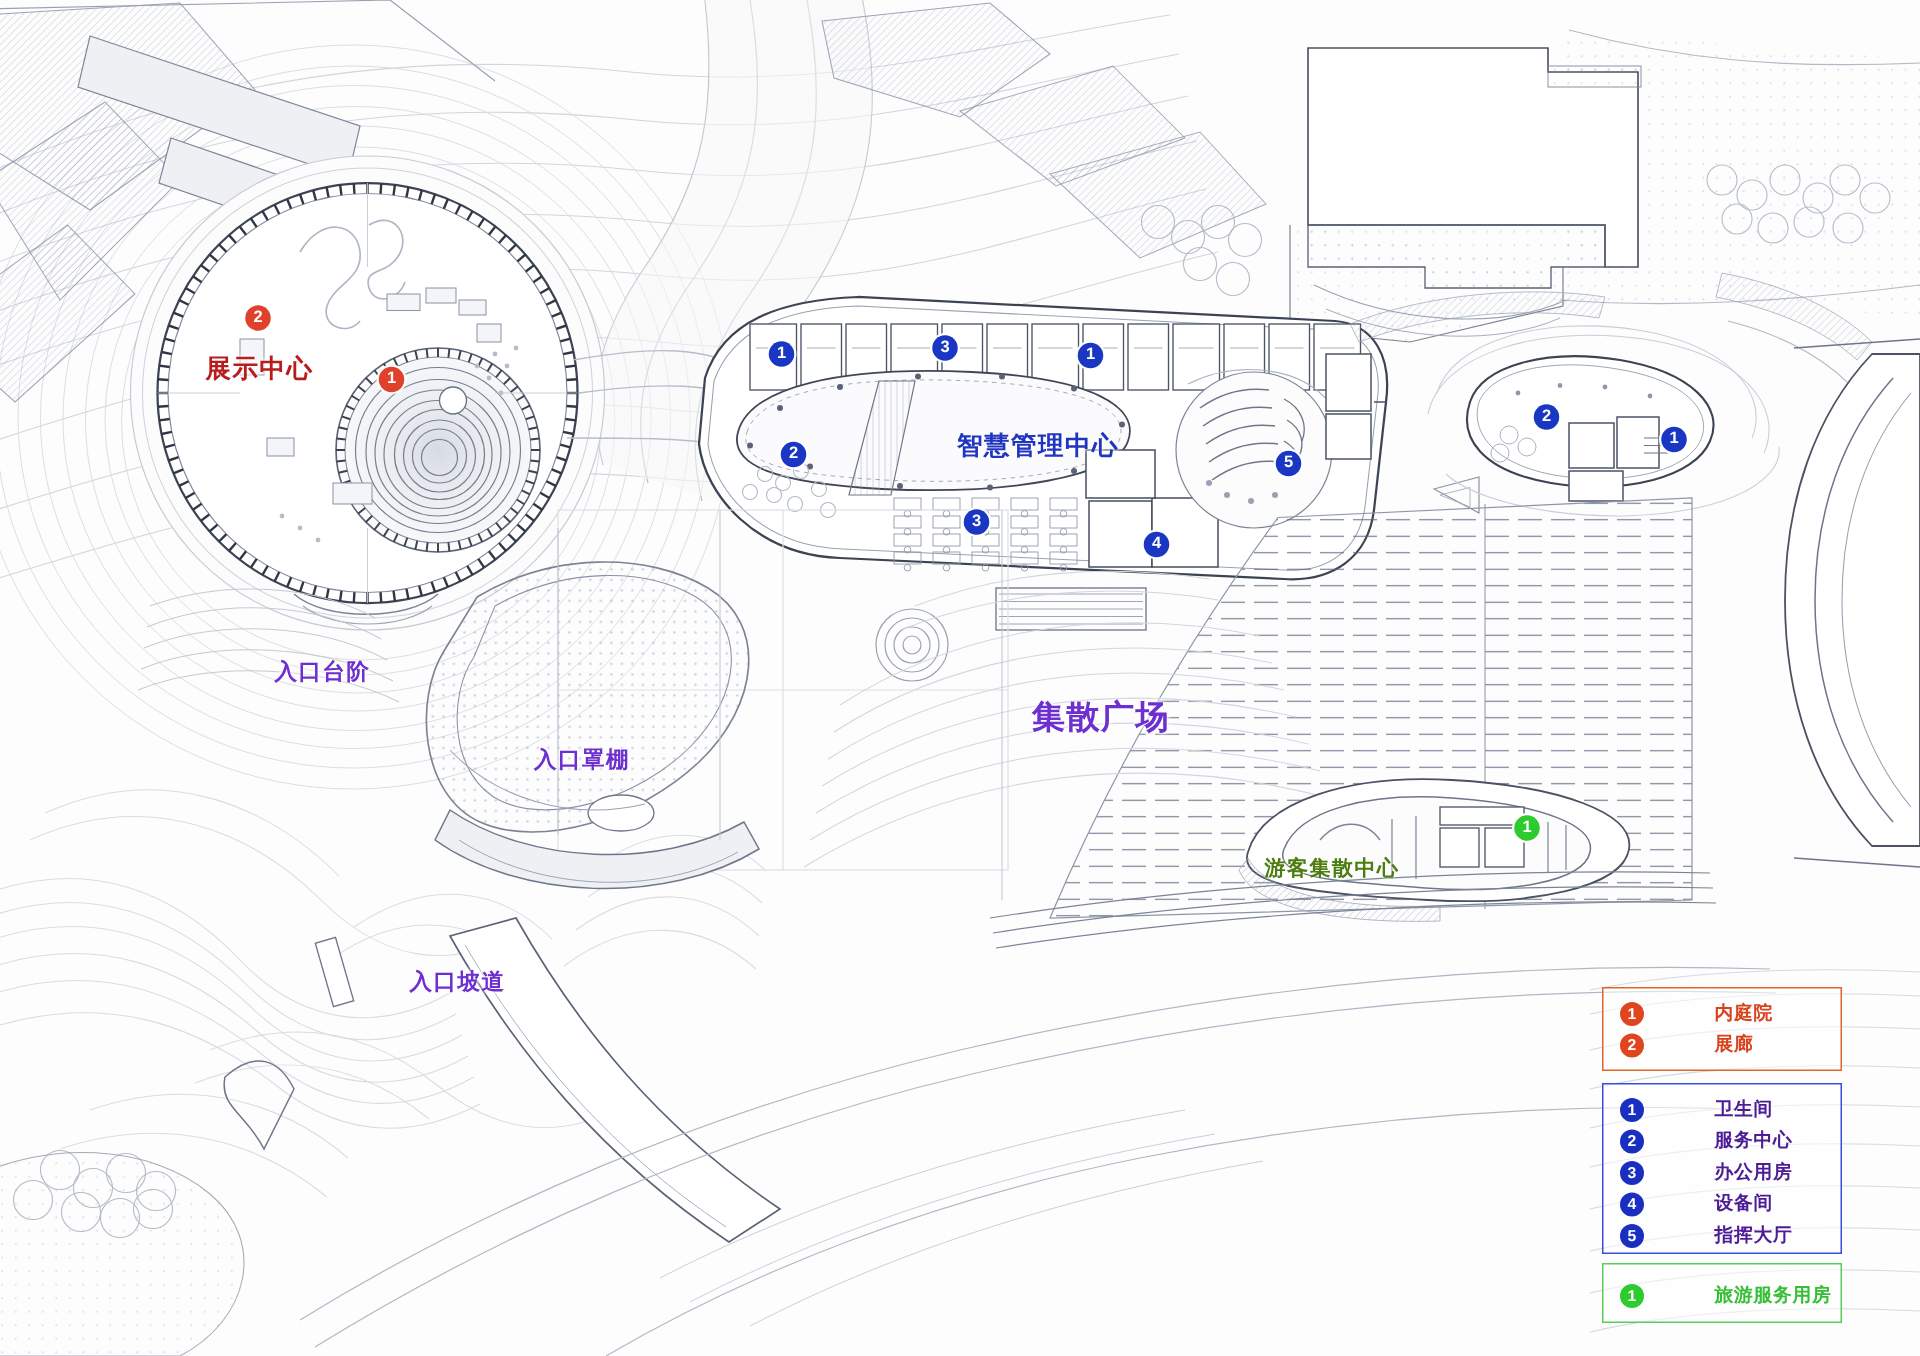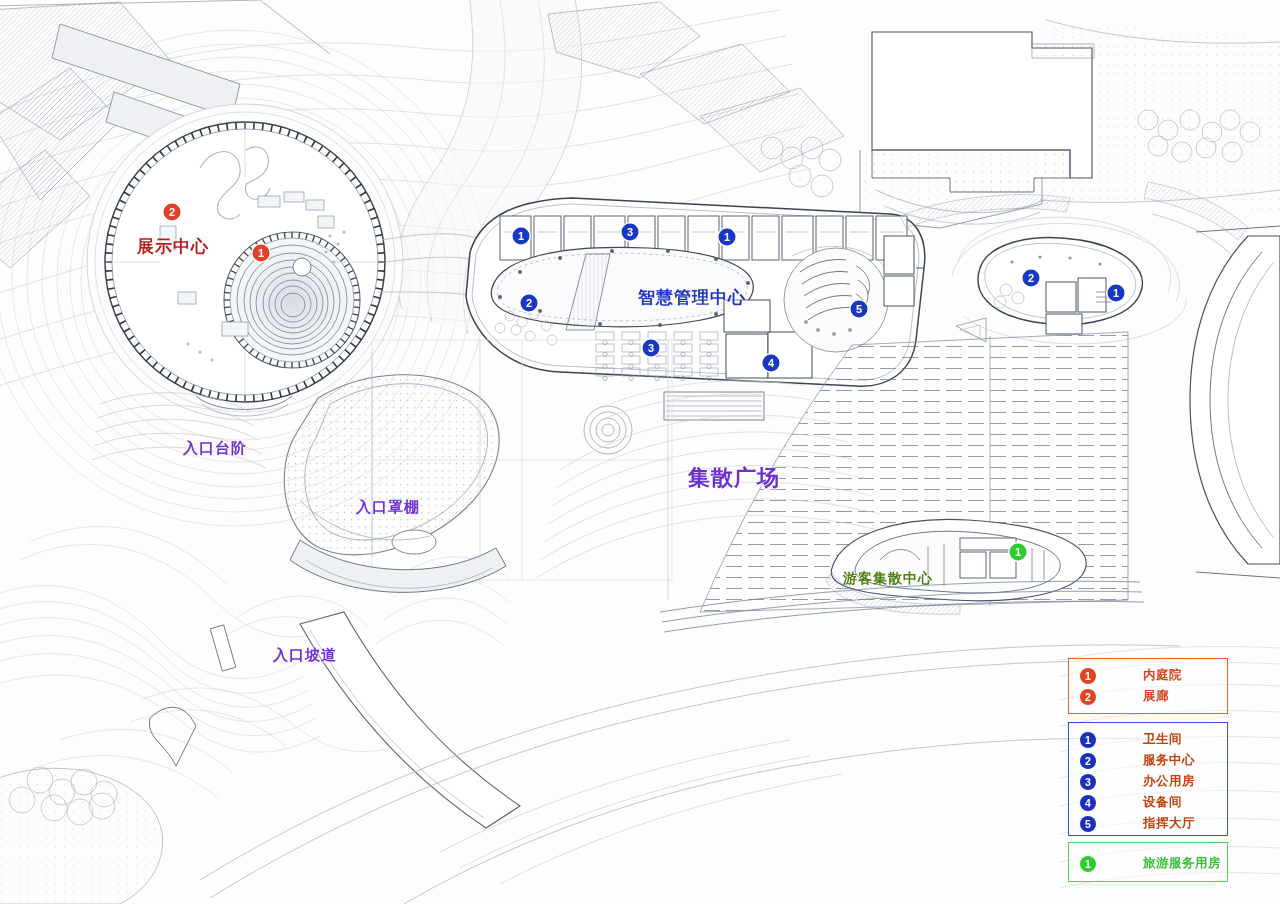--- a/index.html
+++ b/index.html
@@ -30,21 +30,21 @@
               background:rgba(255,255,255,0.55);box-sizing:border-box;}
   .legend-row{display:flex;align-items:center;gap:7px;height:21px;padding-left:11px;}
   .lg-dot{width:16px;height:16px;border-radius:50%;color:#fff;font-size:10.5px;
           font-weight:700;line-height:16px;text-align:center;flex:0 0 auto;}
   .lg-text{font-size:12.5px;font-weight:700;letter-spacing:.5px;margin-left:40px;}
   #legend-orange{border-color:#e0652a;}
   #legend-orange .lg-dot{background:#e0451f;}
   #legend-orange .lg-text{color:#d8431d;}
   #legend-blue{border-color:#3a4fd8;}
   #legend-blue .lg-dot{background:#1a2fc0;}
-  #legend-blue .lg-text{color:#c2410c;}
+  #legend-blue .lg-text{color:#4c1d95;}
   #legend-green{border-color:#55cf55;}
   #legend-green .lg-dot{background:#2ecb2e;}
   #legend-green .lg-text{color:#35bf35;}
 </style>
 </head>
 <body>
 
 <div id="stage">
 
   <svg id="plan" viewBox="0 0 1280 904">

